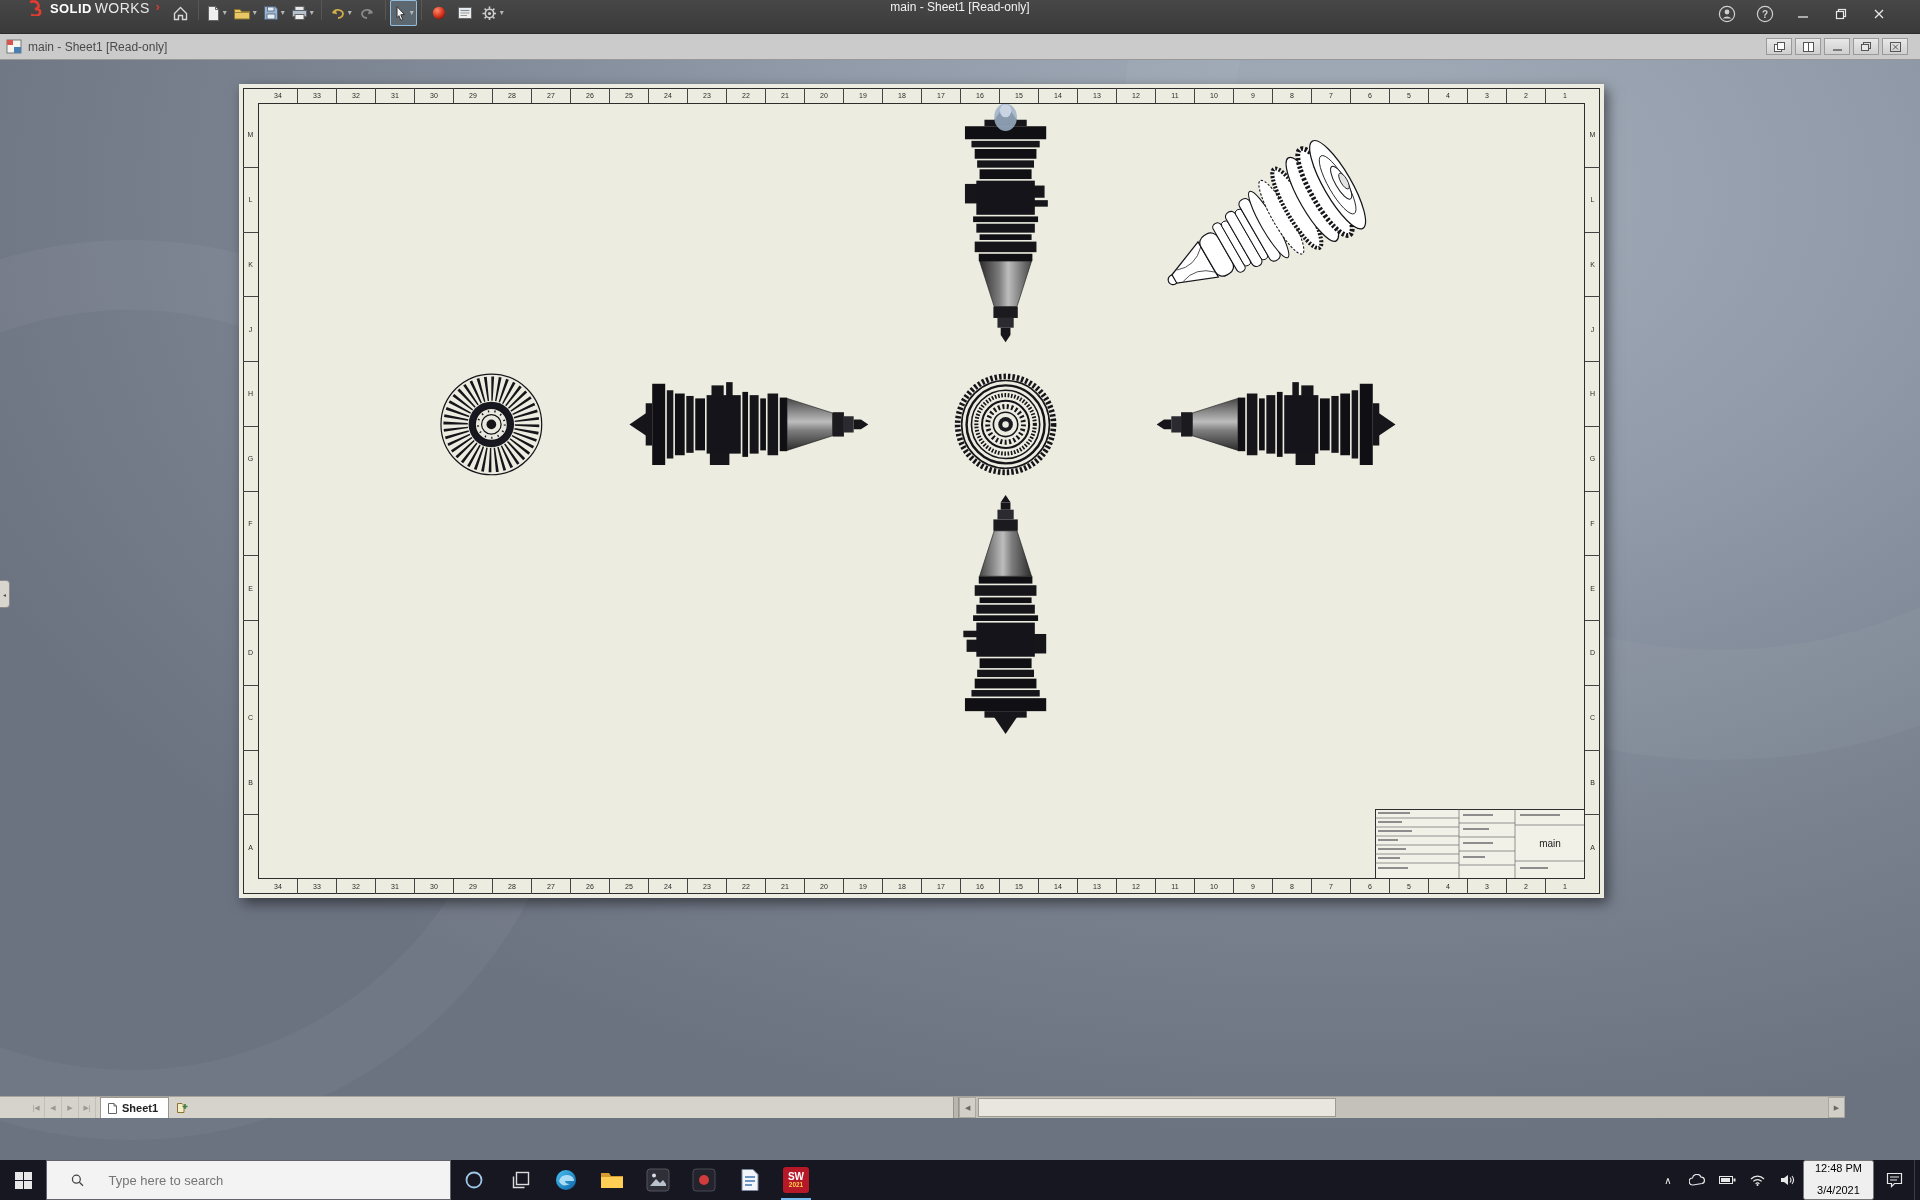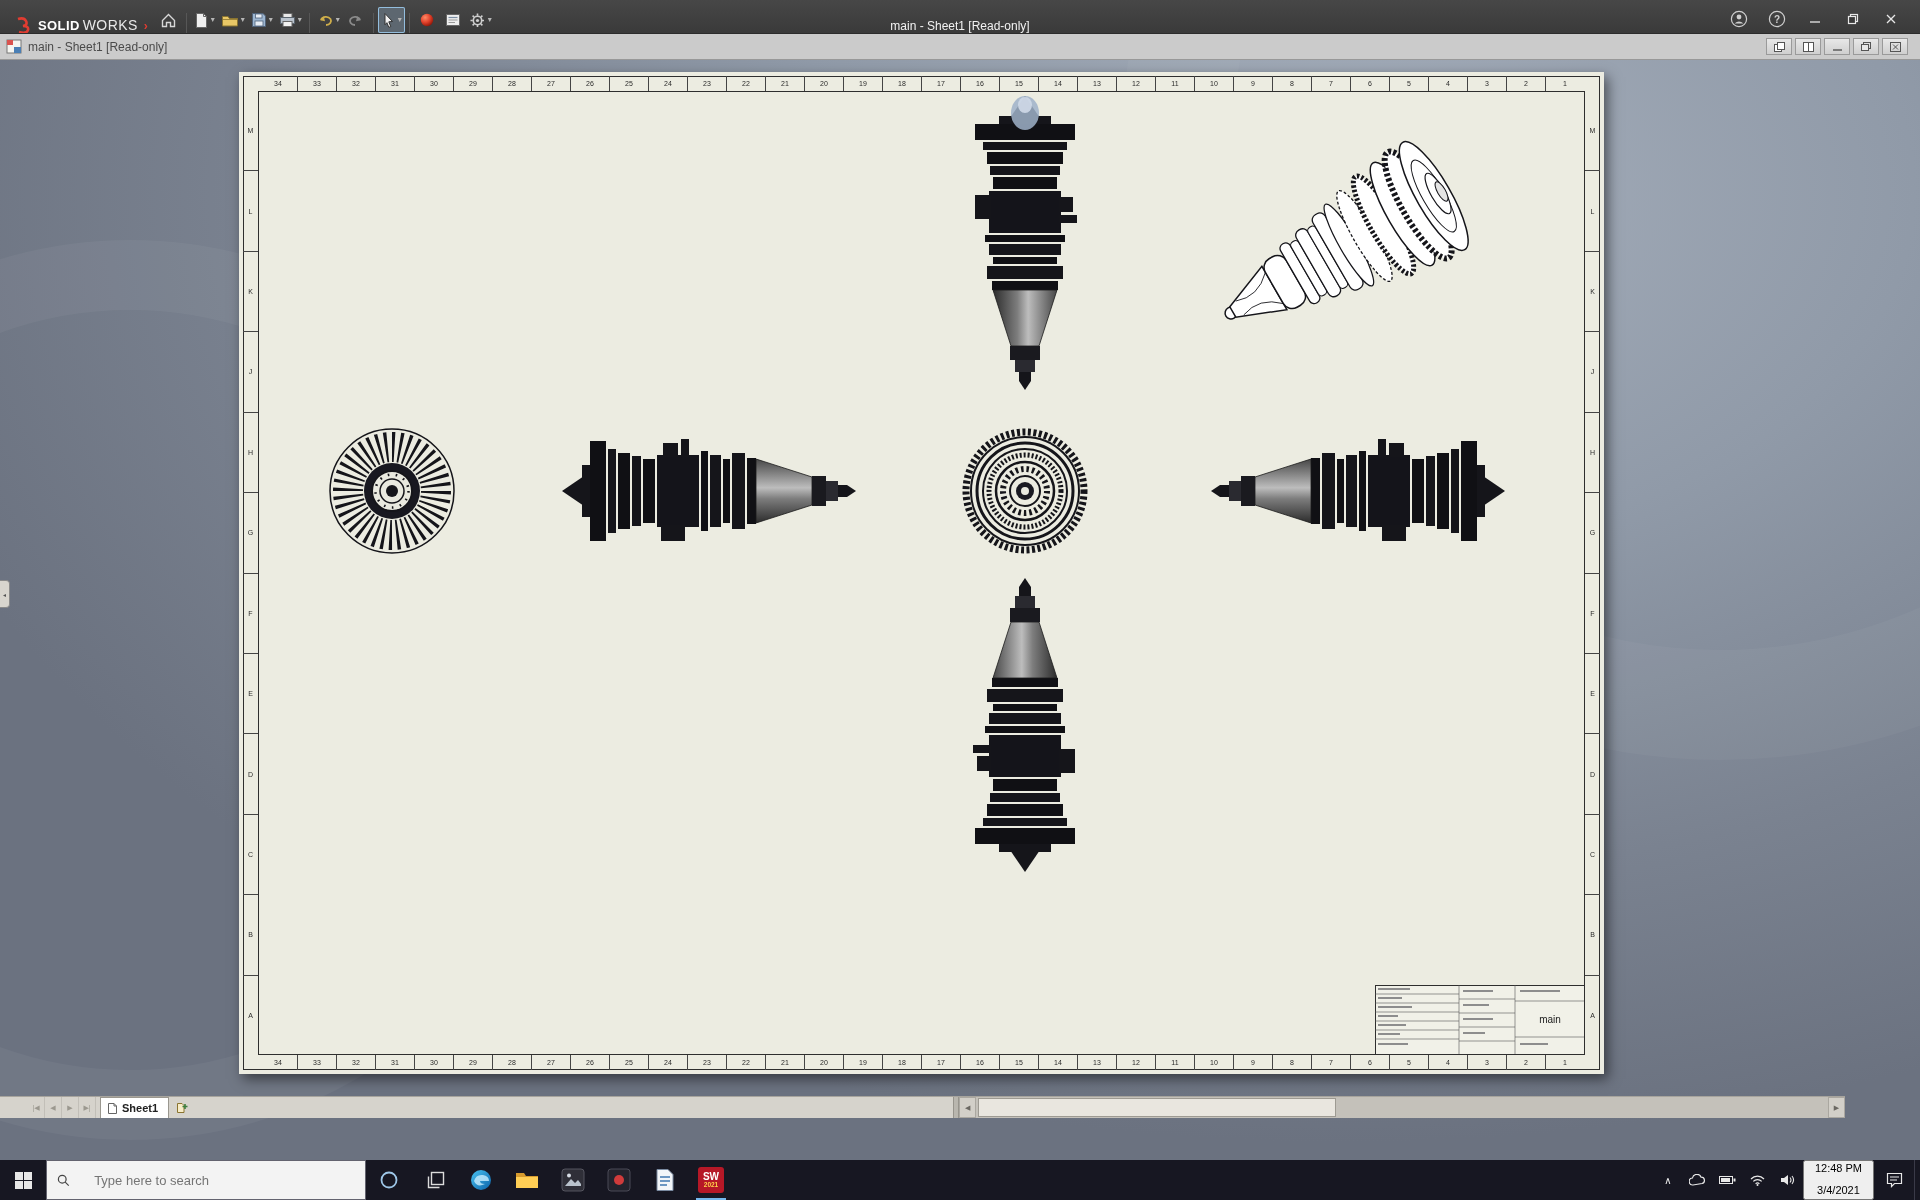--- a/index.html
+++ b/index.html
@@ -1,20 +1,20 @@
 <!DOCTYPE html>
 <html><head>
 <meta charset="utf-8">
 <style>
   *{margin:0;padding:0;box-sizing:border-box;}
   html,body{width:1920px;height:1200px;overflow:hidden;font-family:"Liberation Sans",sans-serif;cursor:default;background:#333;}
   #app{width:1920px;height:1200px;display:flex;flex-direction:column;}
 
   
-  .titlebar{flex:0 0 34px;height:34px;background:linear-gradient(#474747,#3a3a3a);display:flex;align-items:flex-end;padding:0 11px;position:relative;color:#e8e8e8;border-bottom:1px solid #2c2c2c;}
+  .titlebar{flex:0 0 34px;height:34px;background:linear-gradient(#474747,#3a3a3a);display:flex;align-items:flex-start;padding:0 23px;position:relative;color:#e8e8e8;border-bottom:1px solid #2c2c2c;}
   .brand{display:flex;align-items:center;gap:3px;margin:0 2px 0 4px;}
   .brand .solid{font-weight:bold;font-size:13px;color:#fff;letter-spacing:.4px;}
   .brand .works{font-size:14px;color:#e8e8e8;letter-spacing:.4px;}
   .brand-chevron{color:#e03c31;font-size:12px;margin:0 8px 0 4px;font-weight:bold;}
   .tbtn{height:26px;min-width:26px;padding:0 3px;display:flex;align-items:center;justify-content:center;gap:2px;border-radius:2px;background:transparent;border:none;color:#d8d8d8;}
   .tbtn.pressed{background:#5d6770;box-shadow:inset 0 0 0 1px #93bddd;}
   .caret{font-size:8px;color:#b5b5b5;line-height:1;}
   .tsep{width:1px;height:20px;background:#575757;margin:0 4px;}
   .tb-title{position:absolute;left:50%;transform:translateX(-50%);font-size:12px;color:#f2f2f2;white-space:nowrap;}
   .tb-right{margin-left:auto;display:flex;align-items:center;gap:2px;}
@@ -25,21 +25,21 @@
   .db-right{margin-left:auto;display:flex;gap:3px;margin-right:6px;}
   .dbtn{width:26px;height:17px;border:1px solid #9a9a9a;background:linear-gradient(#e8e8e8,#cfcfcf);display:flex;align-items:center;justify-content:center;}
 
   
   .main{flex:1;position:relative;overflow:hidden;background:radial-gradient(1500px 950px at 70% 12%,#a6afbc 0%,#909aa8 38%,#7a8290 72%,#6b7280 100%);}
   .swirl{position:absolute;border-radius:50%;border:70px solid rgba(255,255,255,.045);pointer-events:none;}
   .swirl.s1{width:900px;height:900px;left:-320px;top:180px;}
   .swirl.s2{width:1200px;height:1200px;right:-400px;top:-500px;border-width:110px;border-color:rgba(255,255,255,.035);}
 
   
-  .sheet{position:absolute;left:239px;top:12px;width:1365px;height:1002px;background:#ecece1;box-shadow:4px 5px 12px rgba(0,0,0,.5);}
+  .sheet{position:absolute;left:239px;top:24px;width:1365px;height:814px;background:#ecece1;box-shadow:4px 5px 12px rgba(0,0,0,.5);}
   .sheet::before{content:"";position:absolute;inset:4px;border:1px solid #2e2e2e;pointer-events:none;}
   .sheet::after{content:"";position:absolute;inset:19px;border:1px solid #2e2e2e;pointer-events:none;}
   .zone-strip{position:absolute;display:flex;color:#2a2a2a;}
   .zone-top{left:20px;right:20px;top:4px;height:15px;}
   .zone-bottom{left:20px;right:20px;bottom:4px;height:15px;}
   .zone-left{top:19px;bottom:19px;left:4px;width:15px;flex-direction:column;}
   .zone-right{top:19px;bottom:19px;right:4px;width:15px;flex-direction:column;}
   .zone-cell{flex:1;display:flex;align-items:center;justify-content:center;font-size:7px;line-height:1;}
   .zone-top .zone-cell,.zone-bottom .zone-cell{border-right:1px solid #444;}
   .zone-top .zone-cell:last-child,.zone-bottom .zone-cell:last-child{border-right:none;}
@@ -59,21 +59,21 @@
   .splitter{width:6px;background:#b9b6ae;border-left:1px solid #97948c;border-right:1px solid #97948c;}
   .hscroll{flex:1;display:flex;align-items:stretch;background:#cBC8C1;background:#cbc8c1;}
   .scrollbtn{width:17px;display:flex;align-items:center;justify-content:center;font-size:7px;color:#6b6862;background:#d2cfc8;border:1px solid #aaa7a0;}
   .track{flex:1;position:relative;background:#c4c1ba;}
   .thumb{position:absolute;left:2px;top:1px;bottom:1px;width:42%;background:#e9e6df;border:1px solid #9d9a92;}
 
   
   .taskbar{flex:0 0 40px;height:40px;background:#171722;display:flex;align-items:stretch;color:#eee;}
   .tkbtn{width:46px;display:flex;align-items:center;justify-content:center;background:transparent;border:none;position:relative;}
   .tkbtn .active-line{position:absolute;bottom:0;left:8px;right:8px;height:2px;background:#76b9ed;}
-  .searchbox{width:320px;background:#f3f3f3;border:1px solid #63636f;display:flex;align-items:center;gap:24px;padding:0 10px;}
+  .searchbox{width:405px;background:#f3f3f3;border:1px solid #63636f;display:flex;align-items:center;gap:24px;padding:0 24px;}
   .searchbox input{border:none;outline:none;background:transparent;font-size:13px;color:#333;width:100%;font-family:"Liberation Sans",sans-serif;}
   .tray{margin-left:auto;display:flex;align-items:stretch;}
   .traybtn{width:30px;display:flex;align-items:center;justify-content:center;background:transparent;border:none;color:#eee;}
   .clock{display:flex;flex-direction:column;align-items:center;justify-content:center;padding:0 10px;font-size:11px;line-height:1.25;gap:8px;}
   .action{width:40px;display:flex;align-items:center;justify-content:center;}
   .showdesk{width:6px;border-left:1px solid #3a3a48;}
   .sw-icon{width:26px;height:26px;background:#b61827;border-radius:3px;display:flex;flex-direction:column;align-items:center;justify-content:center;line-height:1;}
   .sw-icon .sw{color:#fff;font-weight:bold;font-size:10px;text-align:center;}
   .sw-icon .yr{color:#ffd24a;font-size:6.5px;font-weight:bold;}
 </style>

